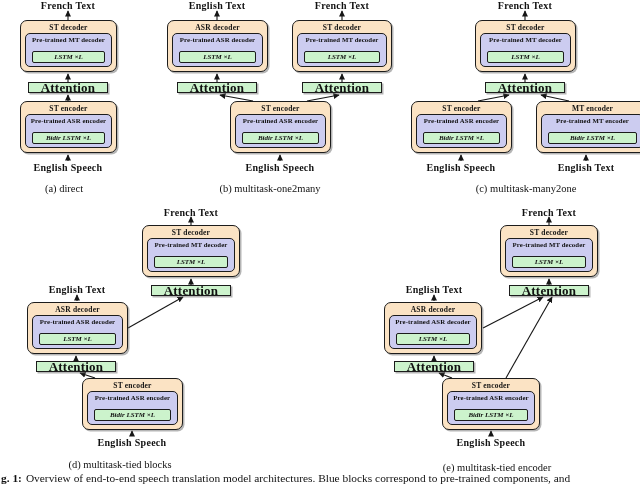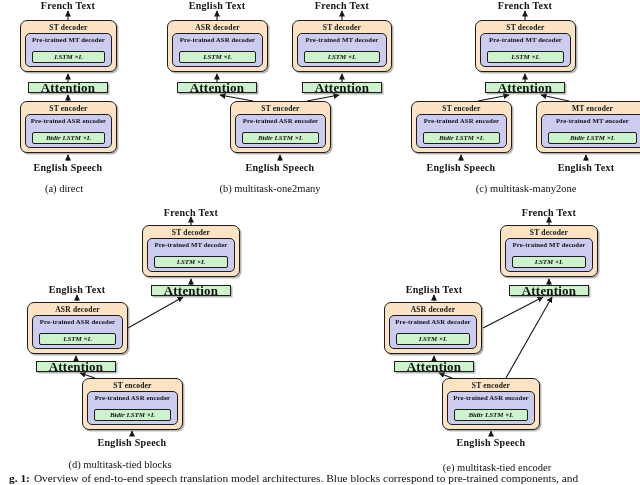--- a/index.html
+++ b/index.html
@@ -45,21 +45,21 @@
     box-shadow:1.5px 1.5px 0 rgba(90,90,90,.45);
   }
   .io{
     position:absolute;transform:translateX(-50%);
     font-weight:bold;font-size:10px;letter-spacing:.3px;white-space:nowrap;
   }
   .cap{
     position:absolute;transform:translateX(-50%);
     font-size:10.5px;white-space:nowrap;
   }
-  .figcap{position:absolute;left:1px;top:472px;font-size:11.4px;white-space:nowrap;padding-left:8px;}
+  .figcap{position:absolute;left:1px;top:472px;font-size:11.4px;white-space:nowrap;}
   .figcap .pfx{font-weight:bold;margin-right:4px;}
 </style>
 </head>
 <body>
 
 <div class="canvas">
 
   <svg class="arrows" width="640" height="485">
     <defs>
       <marker id="ah" markerWidth="6" markerHeight="6" refX="5" refY="3" orient="auto">

